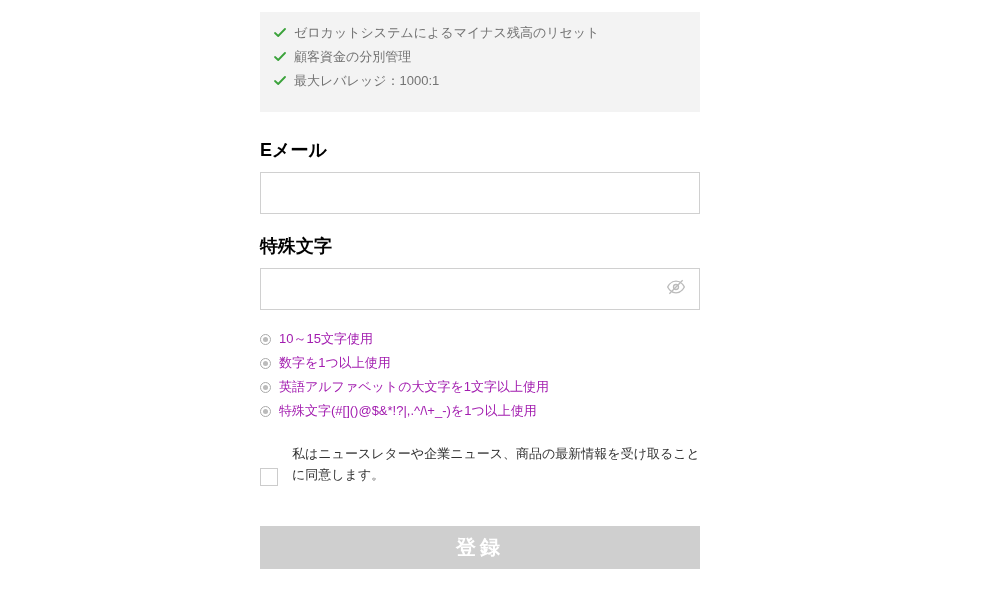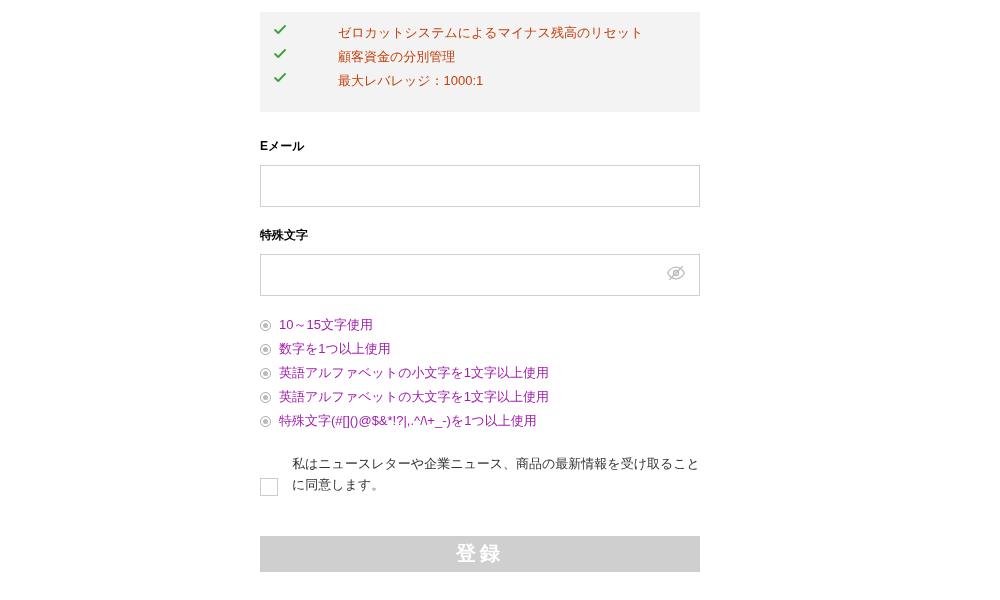--- a/index.html
+++ b/index.html
@@ -19,40 +19,39 @@
       margin-left: 260px;
       padding-top: 12px;
     }
     .features-box {
       background: #f3f3f3;
       padding: 12px 14px 14px 14px;
       margin-bottom: 26px;
     }
     .feature-item {
       display: flex;
-      align-items: flex-start;
+      align-items: center;
       margin-bottom: 6px;
       font-size: 13px;
-      color: #c2410c;
-      gap: 44px;
+      color: #737373;
     }
     .feature-item:last-child {
       margin-bottom: 8px;
     }
     .check-icon {
       display: inline-flex;
       margin-right: 8px;
       color: #3aa23a;
     }
     .field-group {
       margin-bottom: 20px;
     }
     .field-label {
       font-weight: bold;
-      font-size: 12px;
+      font-size: 18px;
       color: #000;
       margin-bottom: 10px;
       display: block;
     }
     .text-input {
       width: 100%;
       height: 42px;
       border: 1px solid #d0d0d0;
       padding: 0 12px;
       font-size: 14px;
@@ -121,21 +120,21 @@
       cursor: pointer;
       background: #fff;
     }
     .consent-text {
       font-size: 13px;
       color: #333;
       line-height: 1.6;
     }
     .submit-button {
       width: 100%;
-      height: 36px;
+      height: 43px;
       background: #cfcfcf;
       color: #ffffff;
       border: none;
       font-size: 20px;
       font-weight: bold;
       cursor: pointer;
       letter-spacing: 4px;
     }
   </style>
 </head>
@@ -192,24 +191,20 @@
     <div class="requirement-item">
       <span class="radio-circle"></span>
       <span>10～15文字使用</span>
     </div>
     <div class="requirement-item">
       <span class="radio-circle"></span>
       <span>数字を1つ以上使用</span>
     </div>
     <div class="requirement-item">
       <span class="radio-circle"></span>
-      <span>英語アルファベットの小文字を1文字以上使用</span>
-    </div>
-    <div class="requirement-item">
-      <span class="radio-circle"></span>
       <span>英語アルファベットの大文字を1文字以上使用</span>
     </div>
     <div class="requirement-item">
       <span class="radio-circle"></span>
       <span>特殊文字(#[]()@$&amp;*!?|,.^/\+_-)を1つ以上使用</span>
     </div>
   </div>
 
   <div class="consent-row">
     <div class="consent-checkbox"></div>

